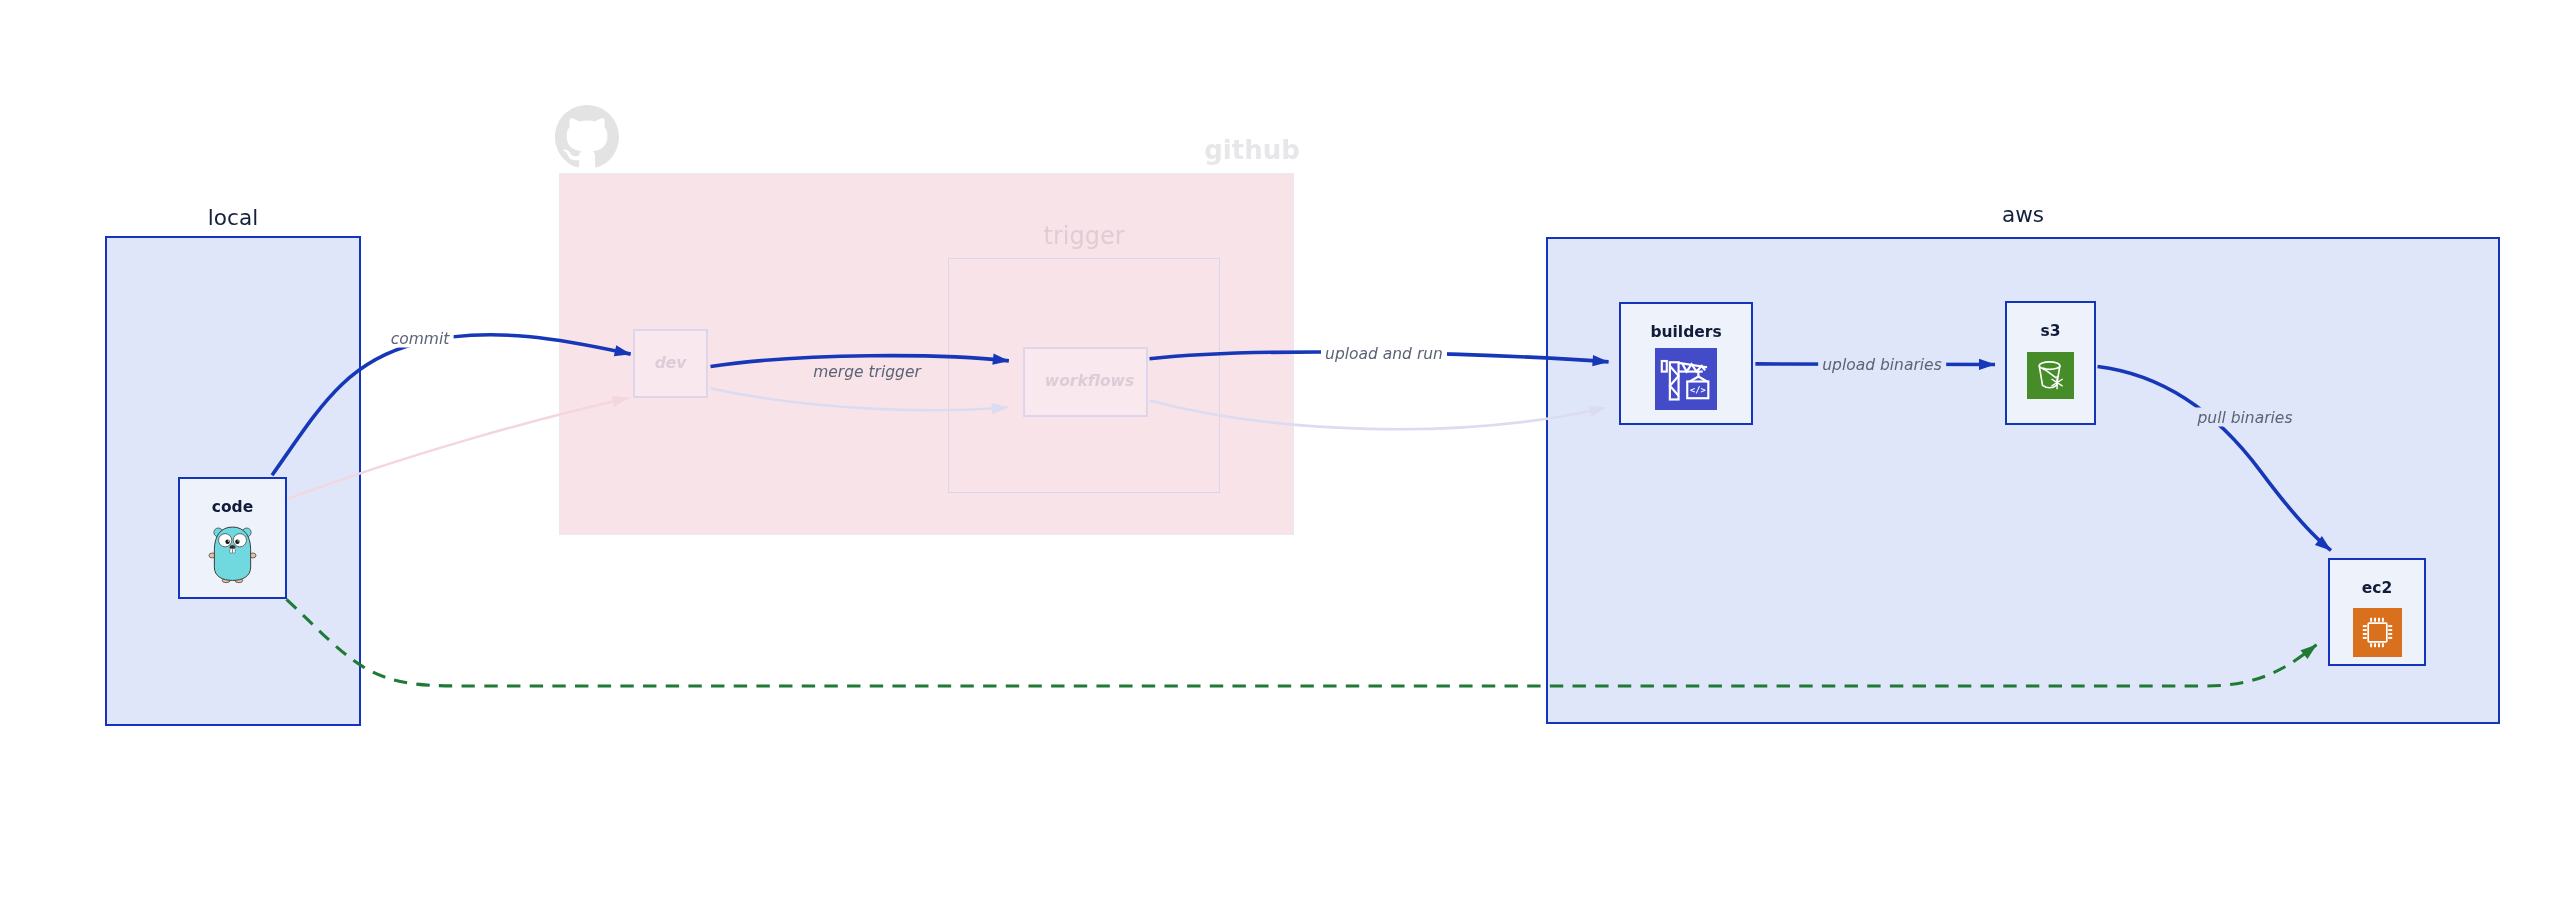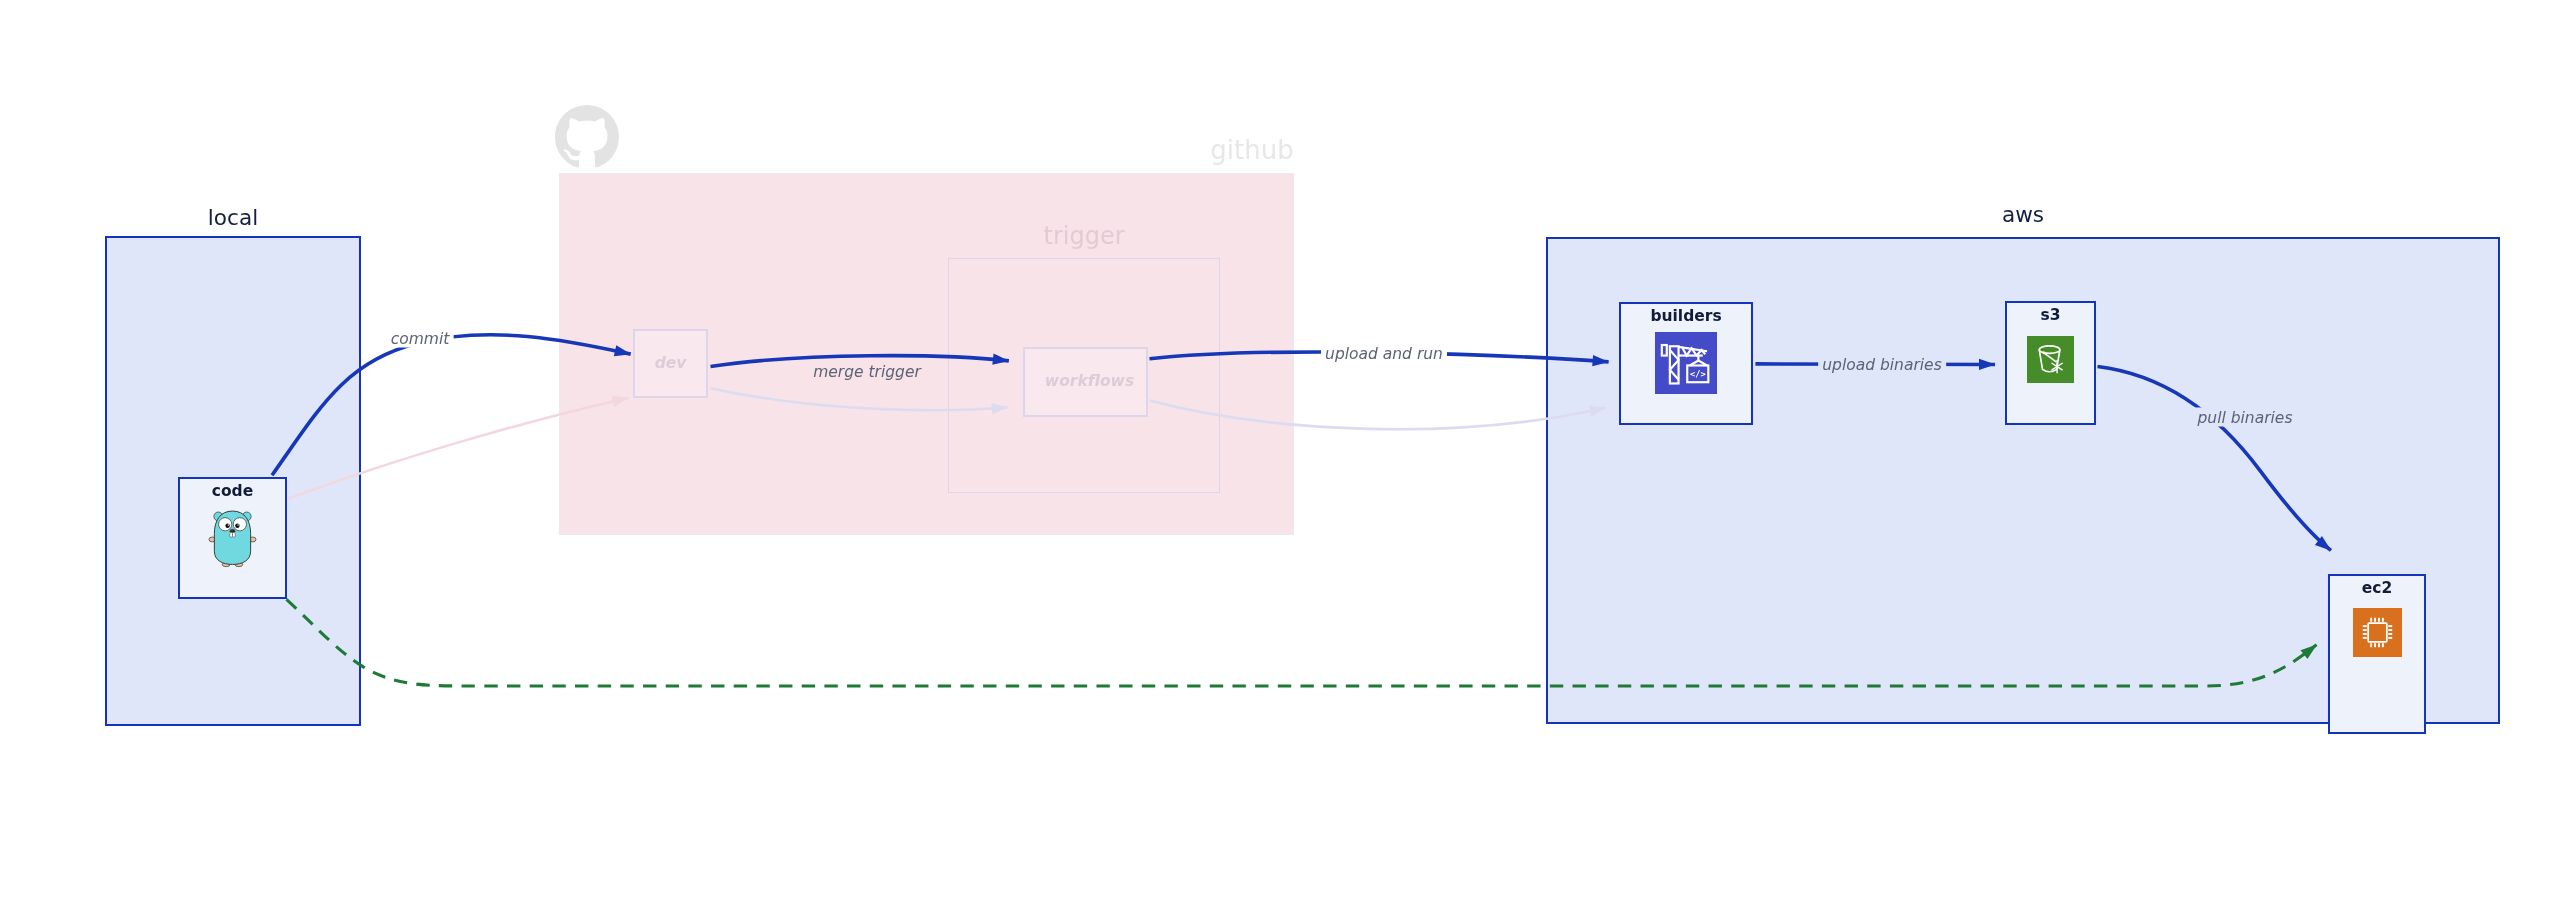--- a/index.html
+++ b/index.html
@@ -18,21 +18,21 @@
   
   .group{position:absolute;box-sizing:border-box;}
   .group.strong{border:2.6px solid var(--blue_border);background:var(--lavender_fill);}
   .group-label{position:absolute;color:var(--dark_navy);font-size:21.6px;text-align:center;}
   
   .pink-region{position:absolute;background:var(--pink_fill);border:1px solid var(--pink_region_border);box-sizing:border-box;}
   .master-box{position:absolute;border:1.5px solid var(--faded_border);box-sizing:border-box;}
   .faded-label{position:absolute;text-align:center;}
   
   .node{position:absolute;box-sizing:border-box;display:flex;flex-direction:column;align-items:center;}
-  .node.strong{border:2.6px solid var(--blue_border);background:var(--node_fill);padding-top:4px;gap:7.2px;}
+  .node.strong{border:2.6px solid var(--blue_border);background:var(--node_fill);padding-top:20px;gap:7.2px;}
   .node.faded{border:2.1px solid var(--faded_border);background:#f9e9ef;justify-content:center;}
   .node-label{font-weight:bold;font-size:15.5px;color:#121c3a;line-height:1.1;}
   .node.faded .node-label{color:var(--faded_node_text);font-style:italic;}
   
   .edge-label{position:absolute;transform:translate(-50%,-50%);font-style:italic;
               font-size:15.5px;color:var(--label_gray);padding:0.5px 4.1px;white-space:nowrap;}
   .lbl-white{background:#ffffff;} .lbl-pink{background:var(--pink_fill);} .lbl-lav{background:var(--lavender_fill);}
   .edges{position:absolute;left:0;top:0;}
   .icon-tile{display:block;}
   .title{position:absolute;color:#171f3d;font-size:34px;letter-spacing:-0.5px;
@@ -44,21 +44,21 @@
 
 <div class="canvas">
 
   <div class="group strong" style="left:105px;top:236px;width:256px;height:490px;"></div>
   <div class="group-label" style="left:105px;top:205px;width:256px;">local</div>
 
   <div class="pink-region" style="left:559px;top:173px;width:735px;height:362px;"></div>
   <svg class="abs" style="left:555px;top:105px;" width="64" height="64" viewBox="0 0 16 16">
     <path fill="#e3e3e3" d="M8 0C3.58 0 0 3.58 0 8c0 3.54 2.29 6.53 5.47 7.59.4.07.55-.17.55-.38 0-.19-.01-.82-.01-1.49-2.01.37-2.53-.49-2.69-.94-.09-.23-.48-.94-.82-1.13-.28-.15-.68-.52-.01-.53.63-.01 1.08.58 1.23.82.72 1.21 1.87.87 2.33.66.07-.52.28-.87.51-1.07-1.78-.2-3.64-.89-3.64-3.95 0-.87.31-1.59.82-2.15-.08-.2-.36-1.02.08-2.12 0 0 .67-.21 2.2.82.64-.18 1.32-.27 2-.27s1.36.09 2 .27c1.53-1.04 2.2-.82 2.2-.82.44 1.1.16 1.92.08 2.12.51.56.82 1.27.82 2.15 0 3.07-1.87 3.75-3.65 3.95.29.25.54.73.54 1.48 0 1.07-.01 1.93-.01 2.2 0 .21.15.46.55.38A8.01 8.01 0 0 0 16 8c0-4.42-3.58-8-8-8z"></path>
   </svg>
-  <div class="faded-label" style="left:1180px;top:135px;width:144px;font-size:26px;color:var(--faded_text_gray);">github</div>
+  <div class="faded-label" style="left:1180px;top:135px;width:144px;font-size:26px;color:var(--faded_text_gray);font-weight:bold;">github</div>
 
   <div class="master-box" style="left:948px;top:258px;width:272px;height:235px;"></div>
   <div class="faded-label" style="left:948px;top:222px;width:272px;font-size:24px;color:var(--faded_text_pink);">trigger</div>
 
   <div class="group strong" style="left:1546px;top:237px;width:954px;height:487px;"></div>
   <div class="group-label" style="left:1920px;top:202px;width:206px;">aws</div>
 
   <svg class="edges" width="2604" height="902" viewBox="0 0 5054 1750">
     <defs>
       <marker id="ah-blue" markerUnits="userSpaceOnUse" markerWidth="36" markerHeight="28" refX="33" refY="14" orient="auto">
@@ -148,21 +148,21 @@
       </g>
       <circle cx="36" cy="36" r="3" fill="#ffffff"></circle>
       <g stroke="#ffffff" stroke-width="3" stroke-linecap="round">
         <line x1="64" y1="52" x2="64" y2="78"></line>
         <line x1="53" y1="58" x2="75" y2="72"></line>
         <line x1="53" y1="72" x2="75" y2="58"></line>
       </g>
     </svg>
   </div>
 
-  <div class="node strong" style="left:2328px;top:558px;width:98px;height:160px;margin-top:16px;">
+  <div class="node strong" style="left:2328px;top:558px;width:98px;height:108px;">
     <div class="node-label">ec2</div>
     <svg class="icon-tile" style="margin-top:4.1px;" width="49" height="49" viewBox="0 0 100 100">
       <rect x="0" y="0" width="100" height="100" style="fill:var(--ec2_orange)"></rect>
       <rect x="31" y="31" width="38" height="38" rx="2" fill="none" stroke="#ffffff" stroke-width="3.5"></rect>
       <g fill="#ffffff">
         <rect x="35" y="20" width="4" height="8"></rect>
           <rect x="43" y="20" width="4" height="8"></rect>
         <rect x="51" y="20" width="4" height="8"></rect>
           <rect x="59" y="20" width="4" height="8"></rect>
         <rect x="35" y="72" width="4" height="8"></rect>

